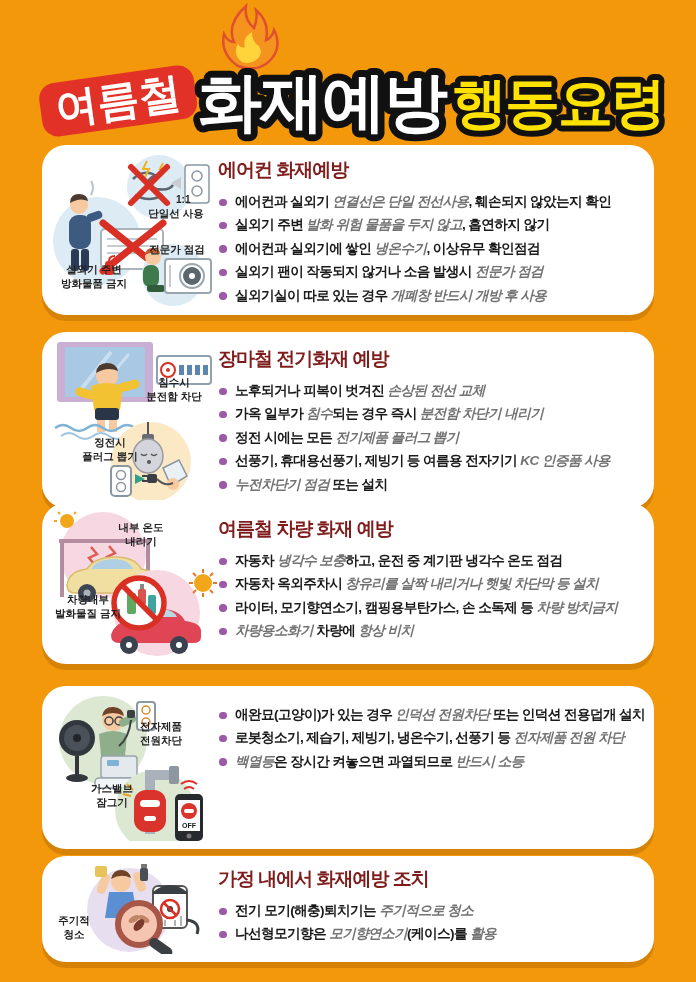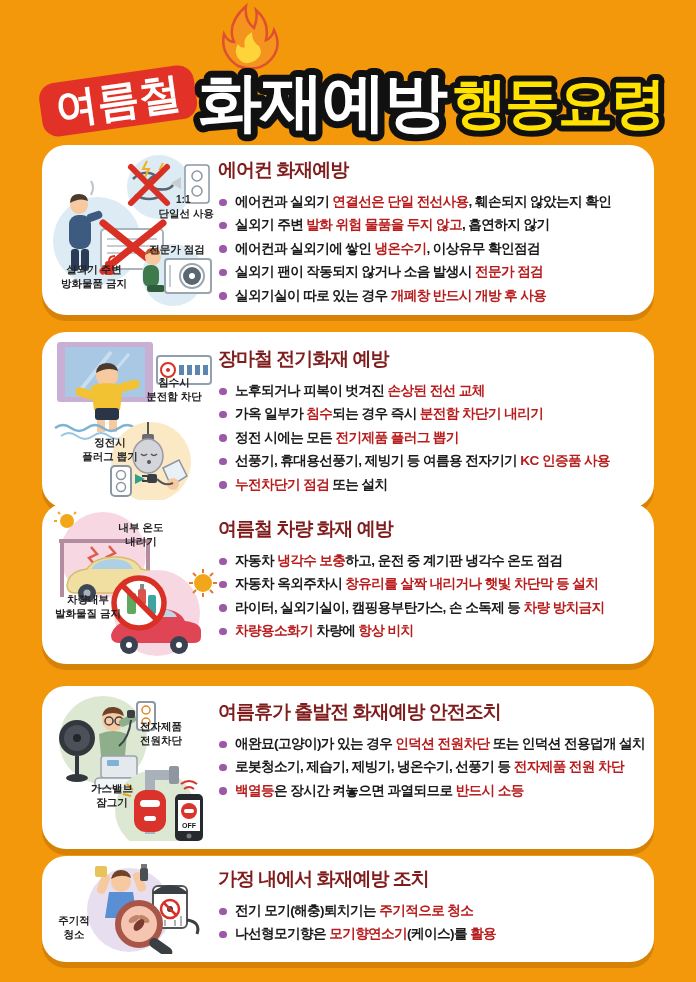--- a/index.html
+++ b/index.html
@@ -22,24 +22,24 @@
   #card2 .content{top:14px}
   #card3 .content{top:13px}
   #card4 .content{top:13px}
   #card5 .content{top:10px}
   .card-title{margin:0 0 7px;font-size:19px;font-weight:900;color:#7f1d1d;letter-spacing:-1px;}
   ul.bullets{margin:4px 0 0;padding:0;list-style:none;}
   .bullets li{position:relative;padding-left:17px;font-size:13.6px;font-weight:700;color:#1A1A1A;
               line-height:23.4px;letter-spacing:-0.6px;white-space:nowrap;}
   .bullets li::before{content:"";position:absolute;left:1px;top:8.5px;width:7.5px;height:7.5px;
               border-radius:50%;background:#9C59A8;}
-  .r{color:#b91c1c;}
+  .r{color:#737373;font-style:italic;}
   
   .c1-l0{left:126px;top:40px;font-size:10px;}
-  .c1-l1{left:88px;top:54px;width:76px;text-align:right;}
+  .c1-l1{left:88px;top:54px;width:76px;}
   .c1-l2{left:2px;top:110px;width:84px;}
   .c1-l3{left:94px;top:90px;width:66px;}
   .c2-l0{left:84px;top:36px;width:80px;}
   .c2-l1{left:24px;top:96px;width:72px;text-align:center;}
   .c3-l0{left:58px;top:10px;width:66px;}
   .c3-l1{left:0px;top:82px;width:76px;}
   .c4-l0{left:76px;top:26px;width:70px;}
   .c4-l1{left:30px;top:88px;width:64px;}
   .c5-l0{left:0px;top:50px;width:48px;}
 </style>
@@ -229,21 +229,21 @@
     <span class="illu-label c3-l0">내부 온도
 내리기</span>
     <span class="illu-label c3-l1">차량내부
 발화물질 금지</span>
   </div>
   <div class="content">
     <h2 class="card-title">여름철 차량 화재 예방</h2>
     <ul class="bullets">
         <li><span class="k">자동차 </span><span class="r">냉각수 보충</span><span class="k">하고, 운전 중 계기판 냉각수 온도 점검</span></li>
         <li><span class="k">자동차 옥외주차시 </span><span class="r">창유리를 살짝 내리거나 햇빛 차단막 등 설치</span></li>
-        <li><span class="k">라이터, 실외기실이, 캠핑용부탄가스, 손 소독제 등 </span><span class="r">차량 방치금지</span></li>
+        <li><span class="k">라이터, 모기향연소기, 캠핑용부탄가스, 손 소독제 등 </span><span class="r">차량 방치금지</span></li>
         <li><span class="r">차량용소화기</span><span class="k"> 차량에 </span><span class="r">항상 비치</span></li>
       </ul>
   </div>
 </div>
 
 <div class="card" id="card4">
   <div class="illu">
     <svg viewBox="0 0 170 147" width="172" height="147">
       <circle cx="52" cy="46" r="44" fill="#DCE8D2"></circle>
       <circle cx="26" cy="44" r="18" fill="#32373D"></circle>
@@ -282,21 +282,20 @@
       <rect x="133" y="115" width="10" height="4" rx="2" fill="#fff"></rect>
       <text x="138" y="134" font-size="7" font-weight="bold" text-anchor="middle" fill="#16181A">OFF</text>
       <circle cx="138" cy="142" r="2.5" fill="#777"></circle>
     </svg>
     <span class="illu-label c4-l0">전자제품
 전원차단</span>
     <span class="illu-label c4-l1">가스밸브
 잠그기</span>
   </div>
   <div class="content">
-    <h2 class="card-title">여름휴가 출발전 화재예방 안전조치</h2>
     <ul class="bullets">
         <li><span class="k">애완묘(고양이)가 있는 경우 </span><span class="r">인덕션 전원차단</span><span class="k"> 또는 인덕션 전용덥개 설치</span></li>
         <li><span class="k">로봇청소기, 제습기, 제빙기, 냉온수기, 선풍기 등 </span><span class="r">전자제품 전원 차단</span></li>
         <li><span class="r">백열등</span><span class="k">은 장시간 켜놓으면 과열되므로 </span><span class="r">반드시 소등</span></li>
       </ul>
   </div>
 </div>
 
 <div class="card" id="card5">
   <div class="illu">

